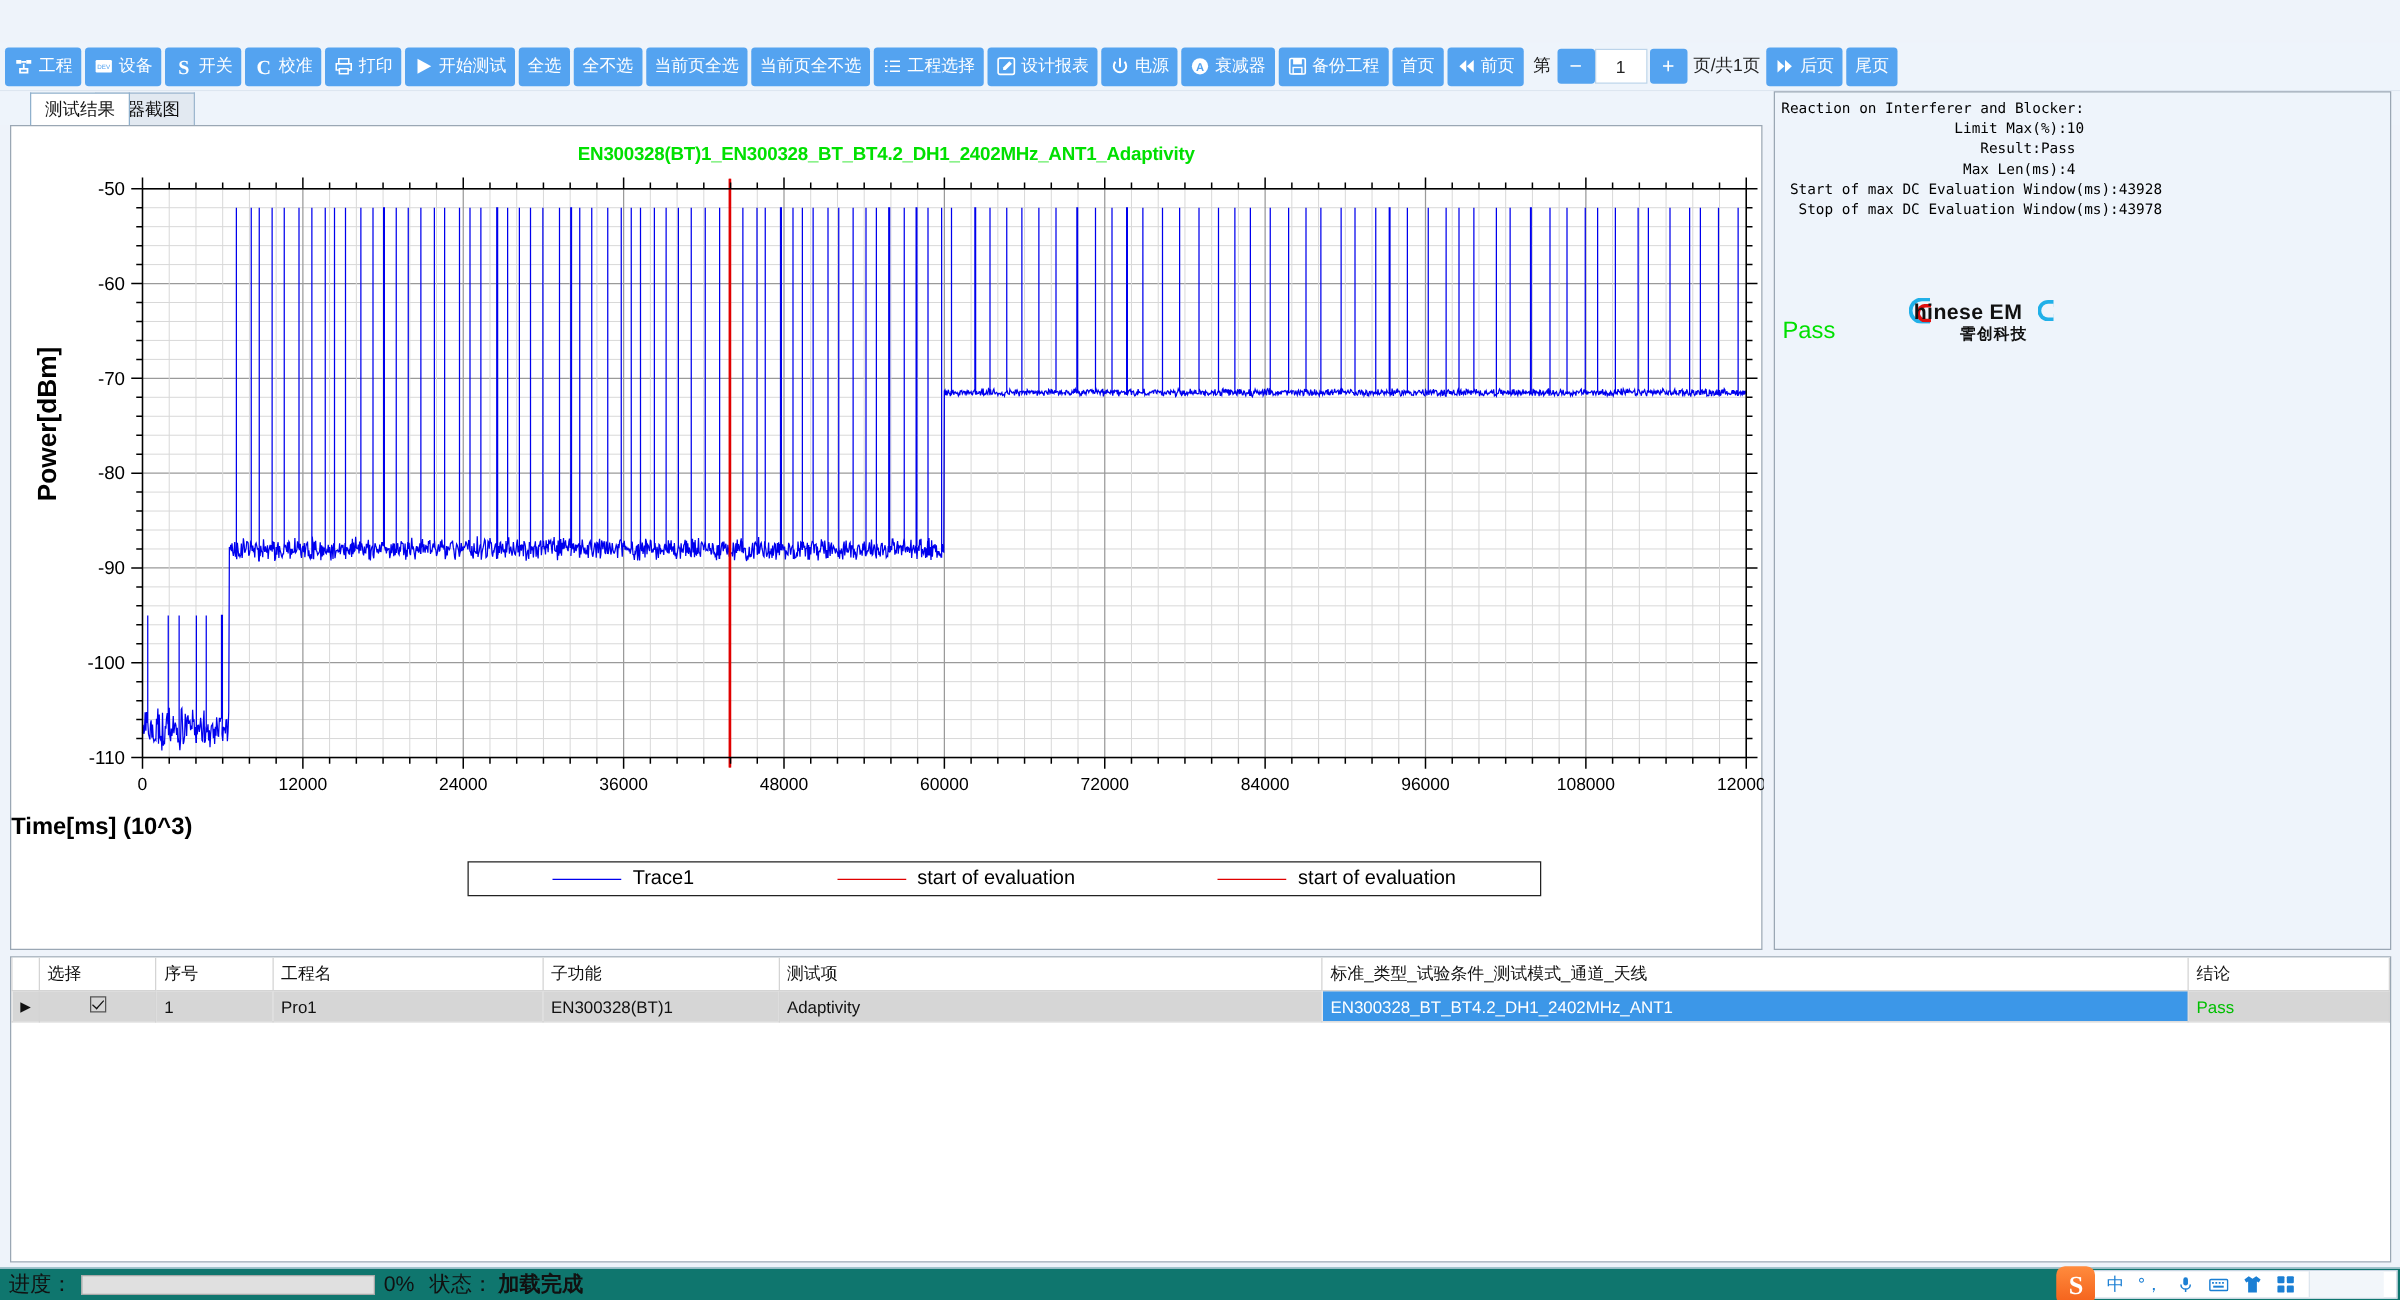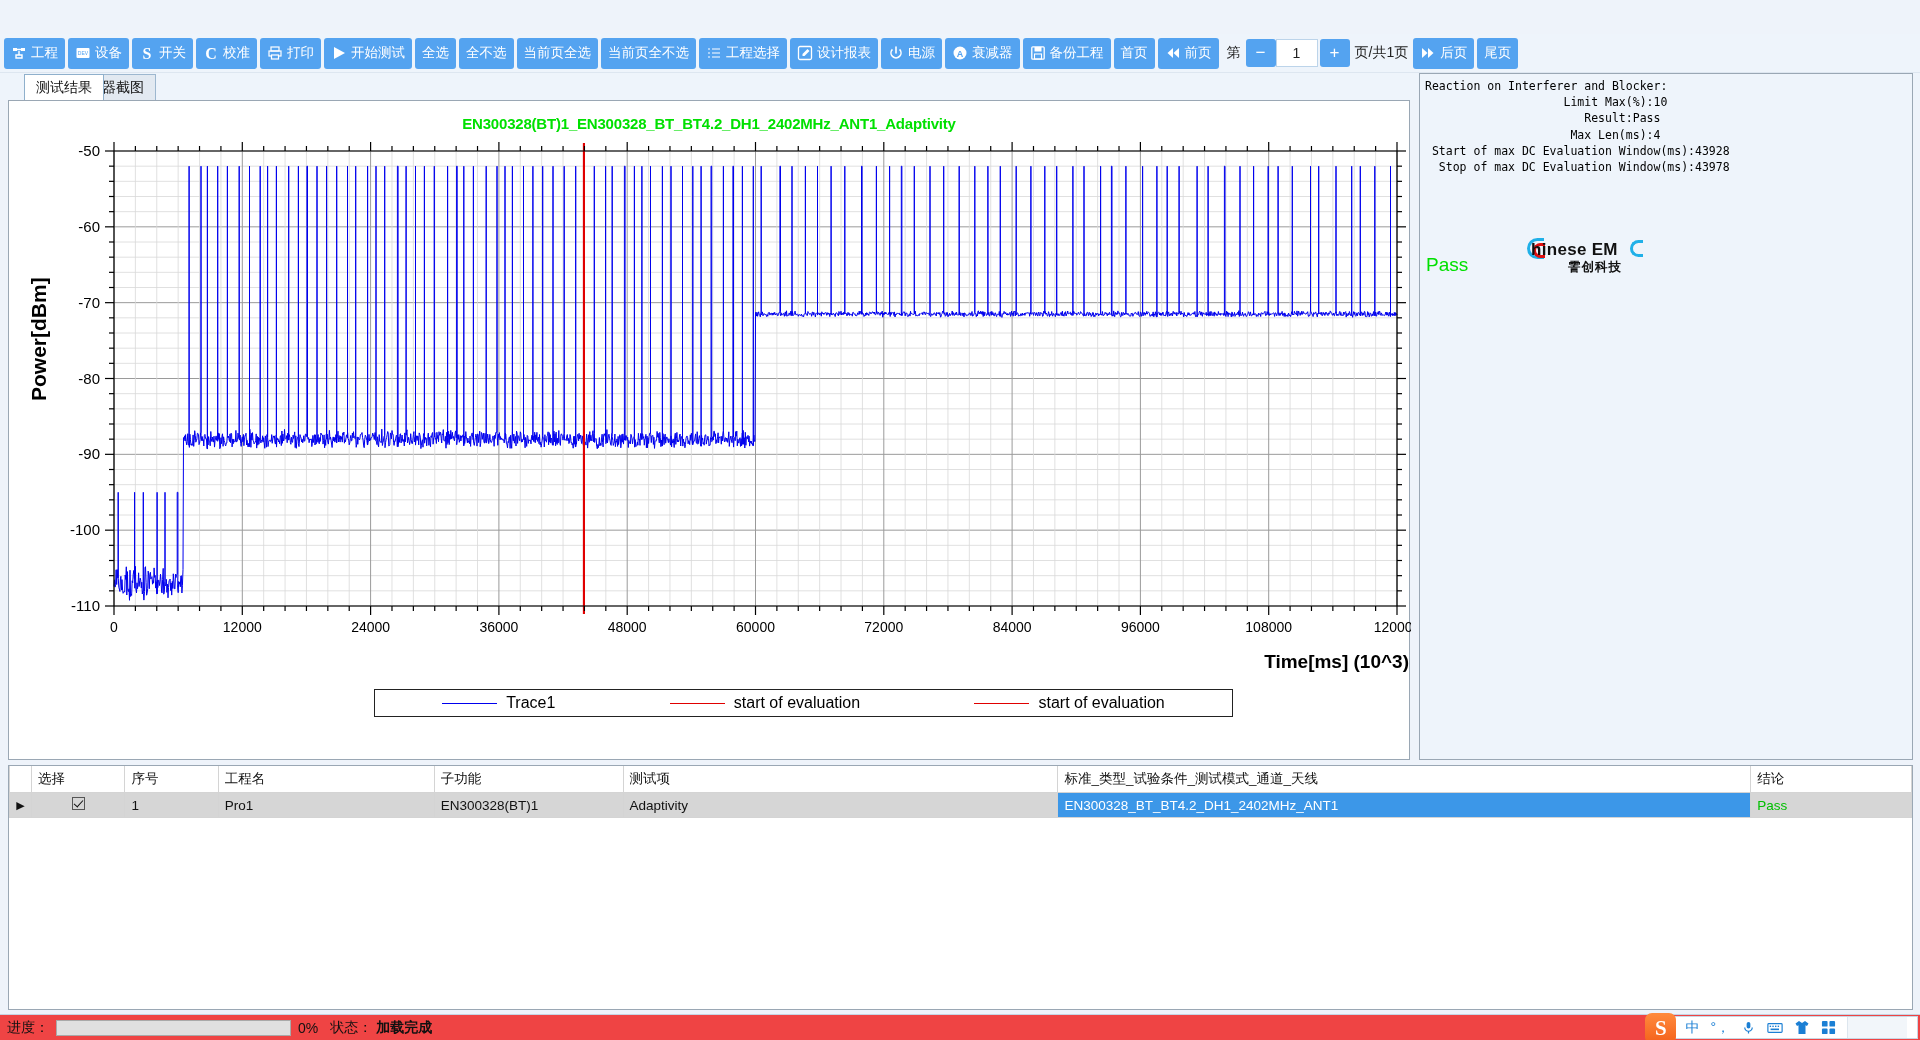--- a/index.html
+++ b/index.html
@@ -74,21 +74,21 @@
     position:absolute;top:14px;left:0;width:100%;text-align:center;
     color:#00e000;font-weight:bold;font-size:15px;
     font-family:"Liberation Sans",sans-serif;letter-spacing:-0.2px;
   }
   .ylabel{
     position:absolute;left:18px;top:300px;transform:rotate(-90deg);
     transform-origin:left top;font-size:21px;font-weight:bold;color:#000;
     white-space:nowrap;
   }
   .xlabel{
-    position:absolute;left:0;top:550px;width:100%;text-align:right;
+    position:absolute;left:0;top:550px;width:100%;text-align:left;
     font-size:19px;font-weight:bold;color:#000;
   }
   .legendbox{
     position:absolute;left:365px;top:588px;width:859px;height:28px;
     border:1px solid #222;background:#fff;display:flex;align-items:center;
     justify-content:space-around;padding:0 10px;
   }
   .lg{display:flex;align-items:center;gap:9px;font-size:16px;color:#000;}
   .lgline{width:55px;height:0;border-top:1.6px solid #0000ee;}
   .lgline.red{border-top-color:#e00000;}
@@ -135,22 +135,22 @@
   tr.datarow td.sel{background:#3c97e8;color:#fff;}
   tr.datarow td.concl{color:#00c000;background:#d6d6d6;}
   td.rowmark{background:#d6d6d6;text-align:center;color:#333;font-size:11px;}
   td.chk{text-align:center;background:#d6d6d6;}
   .chkbox{display:inline-block;width:13px;height:13px;border:1px solid #555;background:#d6d6d6;position:relative;}
   .chkbox:after{content:"";position:absolute;left:3.5px;top:0px;width:4px;height:8px;border:solid #111;border-width:0 1.6px 1.6px 0;transform:rotate(42deg);}
 
   
   .statusbar{
     position:absolute;left:0;top:1014px;width:1920px;height:26px;
-    background:#ef4444;border-top:1px solid #c6d4e3;display:flex;align-items:center;
-    font-size:14px;color:#111;padding-left:7px;
+    background:#0f766e;border-top:1px solid #c6d4e3;display:flex;align-items:center;
+    font-size:17px;color:#111;padding-left:7px;
   }
   .progressouter{
     width:235px;height:16px;background:#e0e0e0;border:1px solid #a9a9a9;margin:0 7px;
   }
   .progressinner{height:100%;background:#06b025;width:0%;}
   .ime{
     position:absolute;right:2px;top:1016px;height:23px;background:#ffffff;
     border:1px solid #c9d6e3;display:flex;align-items:center;gap:11px;padding:0 10px 0 30px;
   }
   .ime .sg{

